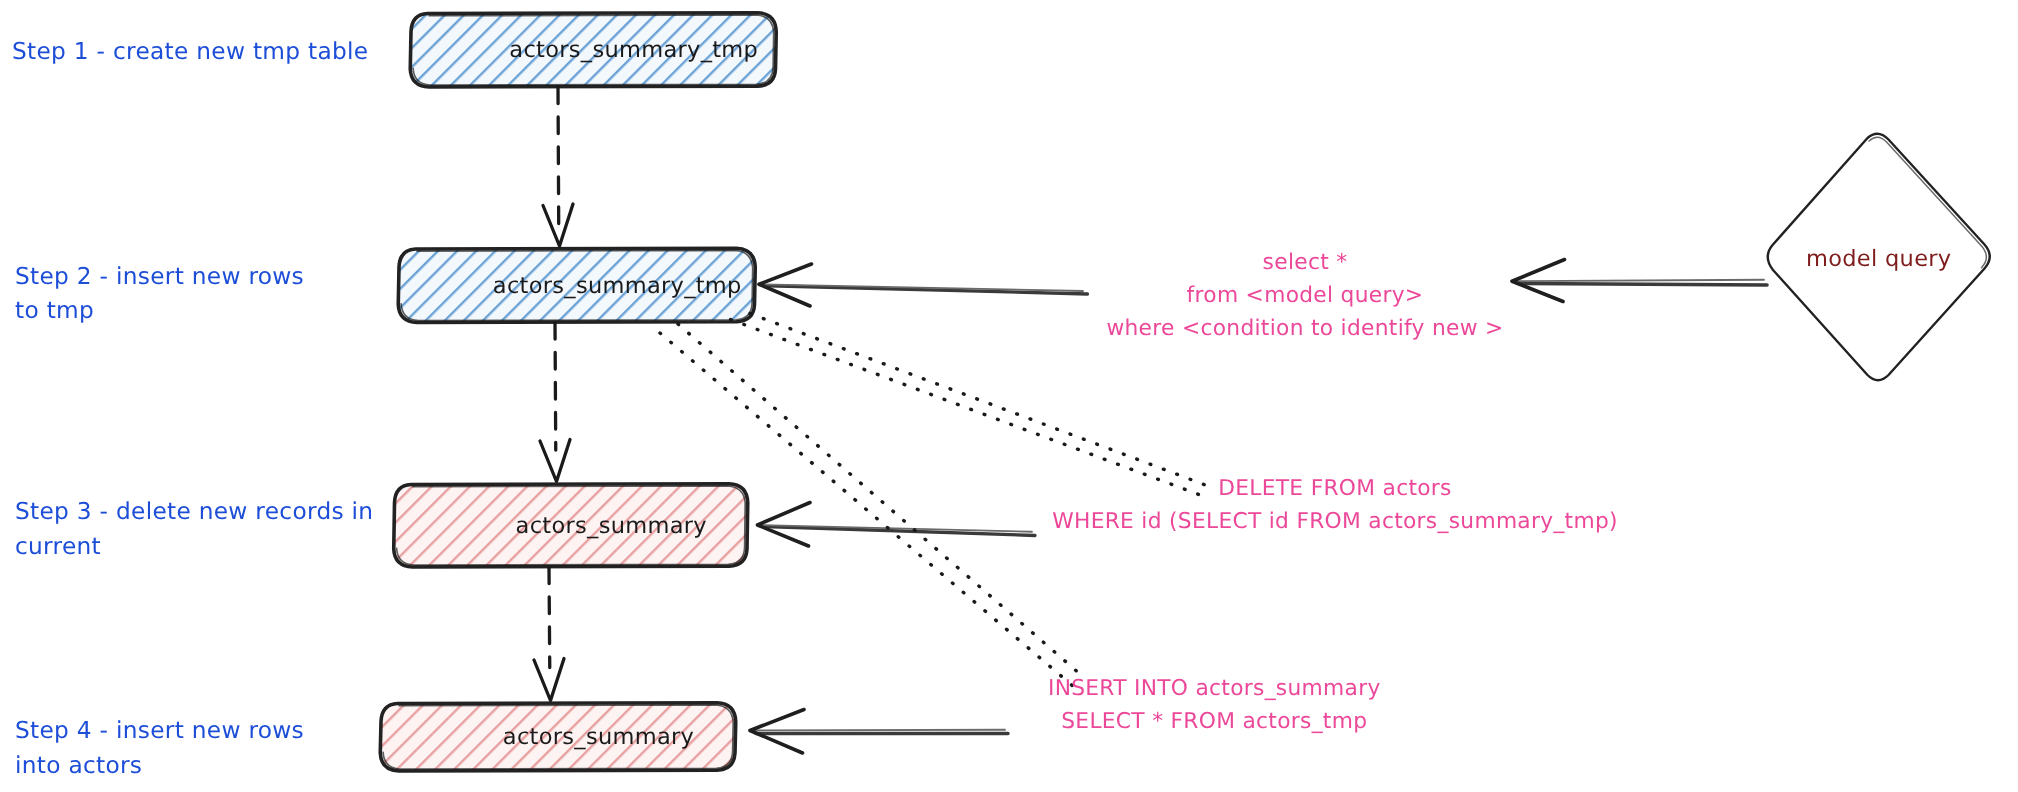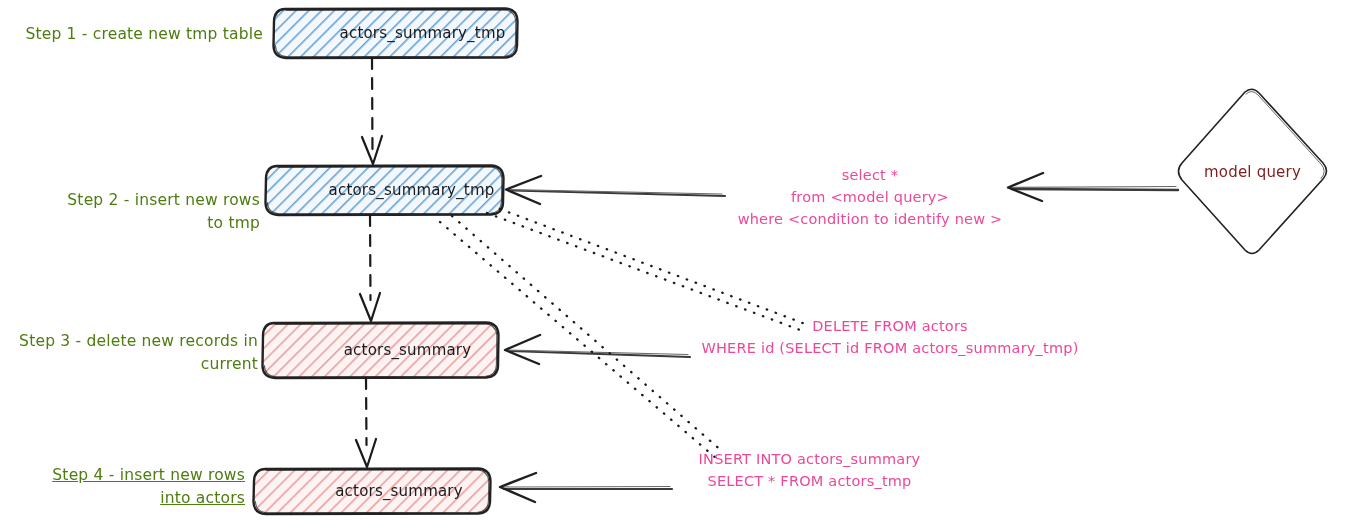--- a/index.html
+++ b/index.html
@@ -32,24 +32,24 @@
     text-align: center;
     font-family: "DejaVu Sans", sans-serif;
     font-size: 15px;
     color: #1a1a1a;
     letter-spacing: 0.2px;
     pointer-events: none;
     padding-left: 27px;
   }
   .step-label {
     position: absolute;
-    text-align: right;
+    text-align: left;
     font-family: "DejaVu Sans", sans-serif;
     font-size: 15.5px;
-    color: #4d7c0f;
+    color: #1d4ed8;
     line-height: 23px;
     white-space: pre-line;
     letter-spacing: 0.2px;
   }
   .edge-label {
     position: absolute;
     font-family: "DejaVu Sans", sans-serif;
     font-size: 14.5px;
     color: #ec4899;
     line-height: 22px;
@@ -156,25 +156,25 @@
   </svg>
 
   <div class="node-label" style="left:273px; top:8px; width:245px; height:50px;">actors_summary_tmp</div>
   <div class="node-label" style="left:265px; top:165px; width:239px; height:50px;">actors_summary_tmp</div>
   <div class="node-label" style="left:262px; top:322px; width:237px; height:56px;">actors_summary</div>
   <div class="node-label" style="left:253px; top:468px; width:238px; height:46px;">actors_summary</div>
 
   <div class="diamond-label" style="left:1190px; top:163px; width:125px;">model query</div>
 
   <div class="step-label" style="left:8px; top:23px; width:255px;">Step 1 - create new tmp table</div>
-  <div class="step-label" style="left:20px; top:173px; width:240px;margin-top:16px;">Step 2 - insert new rows
+  <div class="step-label" style="left:10px; top:173px; width:240px;">Step 2 - insert new rows
 to tmp</div>
   <div class="step-label" style="left:10px; top:330px; width:248px;">Step 3 - delete new records in
 current</div>
-  <div class="step-label" style="left:10px; top:464px; width:235px;text-decoration:underline;">Step 4 - insert new rows
+  <div class="step-label" style="left:10px; top:476px; width:235px;">Step 4 - insert new rows
 into actors</div>
 
 
   <div class="edge-label center" style="left:730px; top:164px; width:280px;">select *
 from &lt;model query&gt;
 where &lt;condition to identify new &gt;</div>
 
   <div class="edge-label center" style="left:680px; top:315px; width:420px;">DELETE FROM actors
 WHERE id (SELECT id FROM actors_summary_tmp)</div>
 

